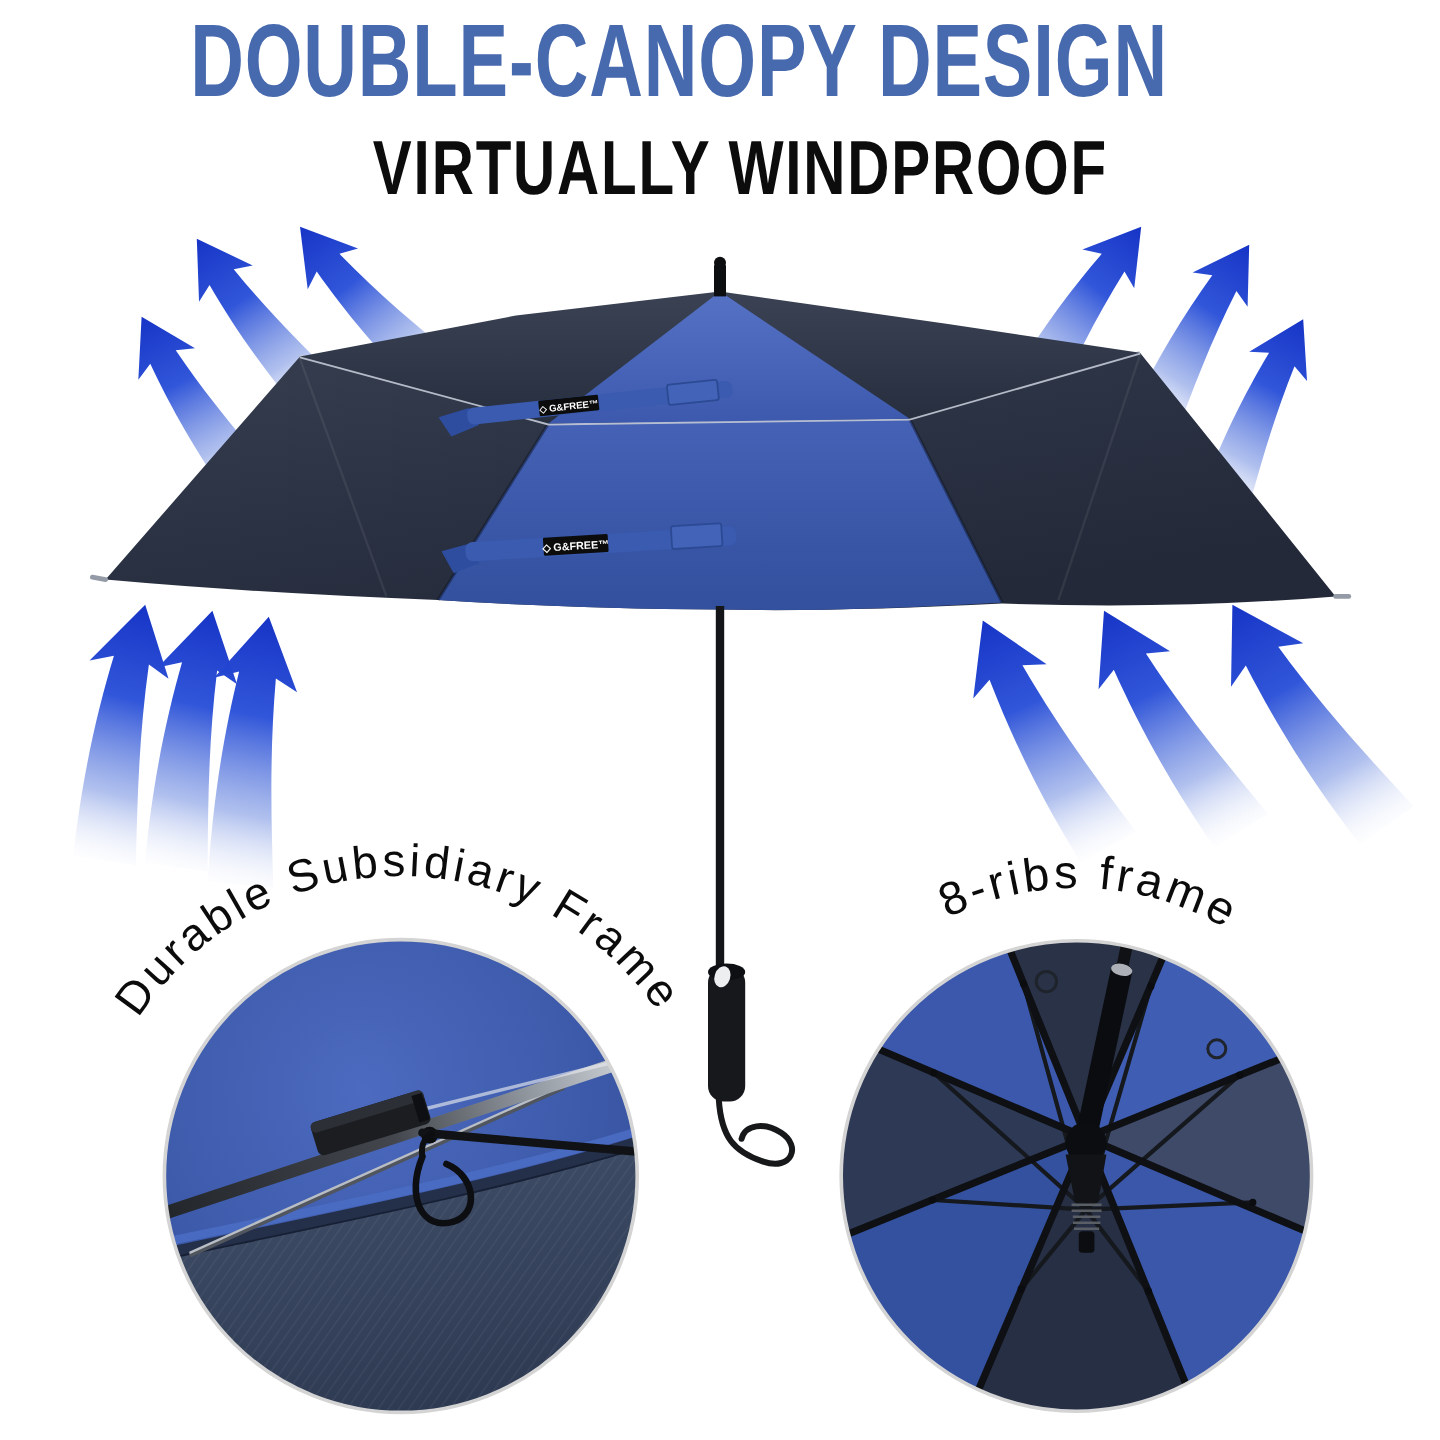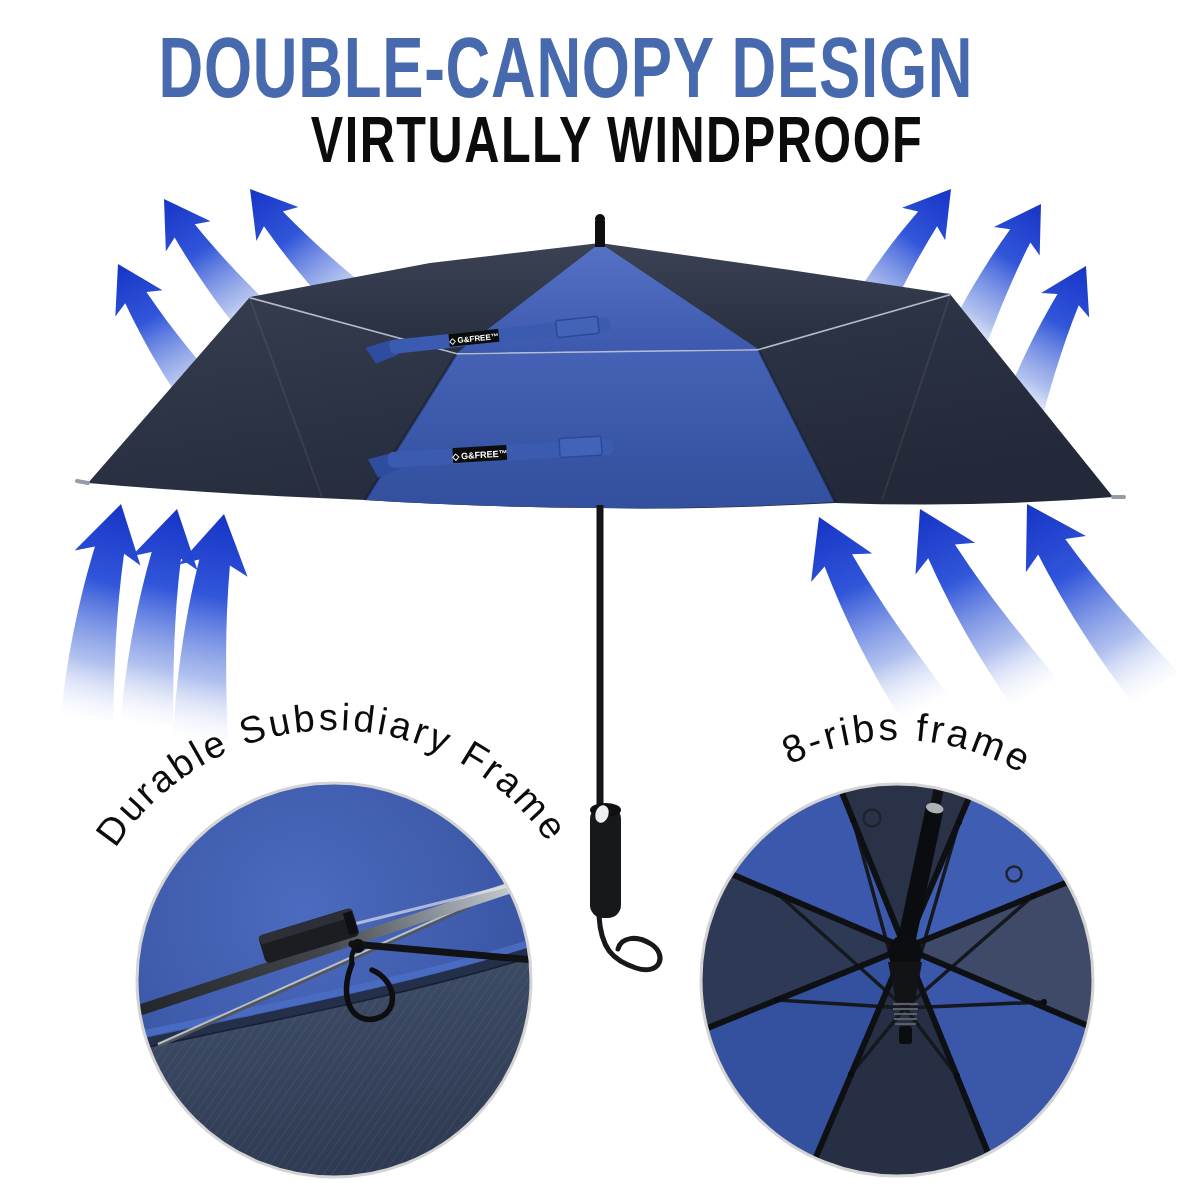--- a/index.html
+++ b/index.html
@@ -1,21 +1,21 @@
 <!DOCTYPE html>
 <html><head>
 <meta charset="utf-8">
 <style>
   html,body{margin:0;padding:0;}
   body{
     width:1200px;height:1200px;position:relative;background:#ffffff;
     font-family:"Liberation Sans", sans-serif;overflow:hidden;
   }
   .stage{position:absolute;inset:0;}
-  .headline-wrap{position:absolute;top:24px;left:0;width:989px;text-align:left;z-index:3;}
+  .headline-wrap{position:absolute;top:8px;left:0;width:989px;text-align:left;z-index:3;}
   .headline{
     display:inline-block;font-weight:bold;font-size:86px;line-height:1;
     letter-spacing:1px;transform:scaleX(0.72);transform-origin:center;
     white-space:nowrap;
   }
   .subheadline-wrap{position:absolute;top:108px;left:17px;width:1200px;text-align:center;z-index:3;}
   .subheadline{
     display:inline-block;font-weight:bold;font-size:64px;line-height:1;
     letter-spacing:2px;transform:scaleX(0.76);transform-origin:center;
     white-space:nowrap;

